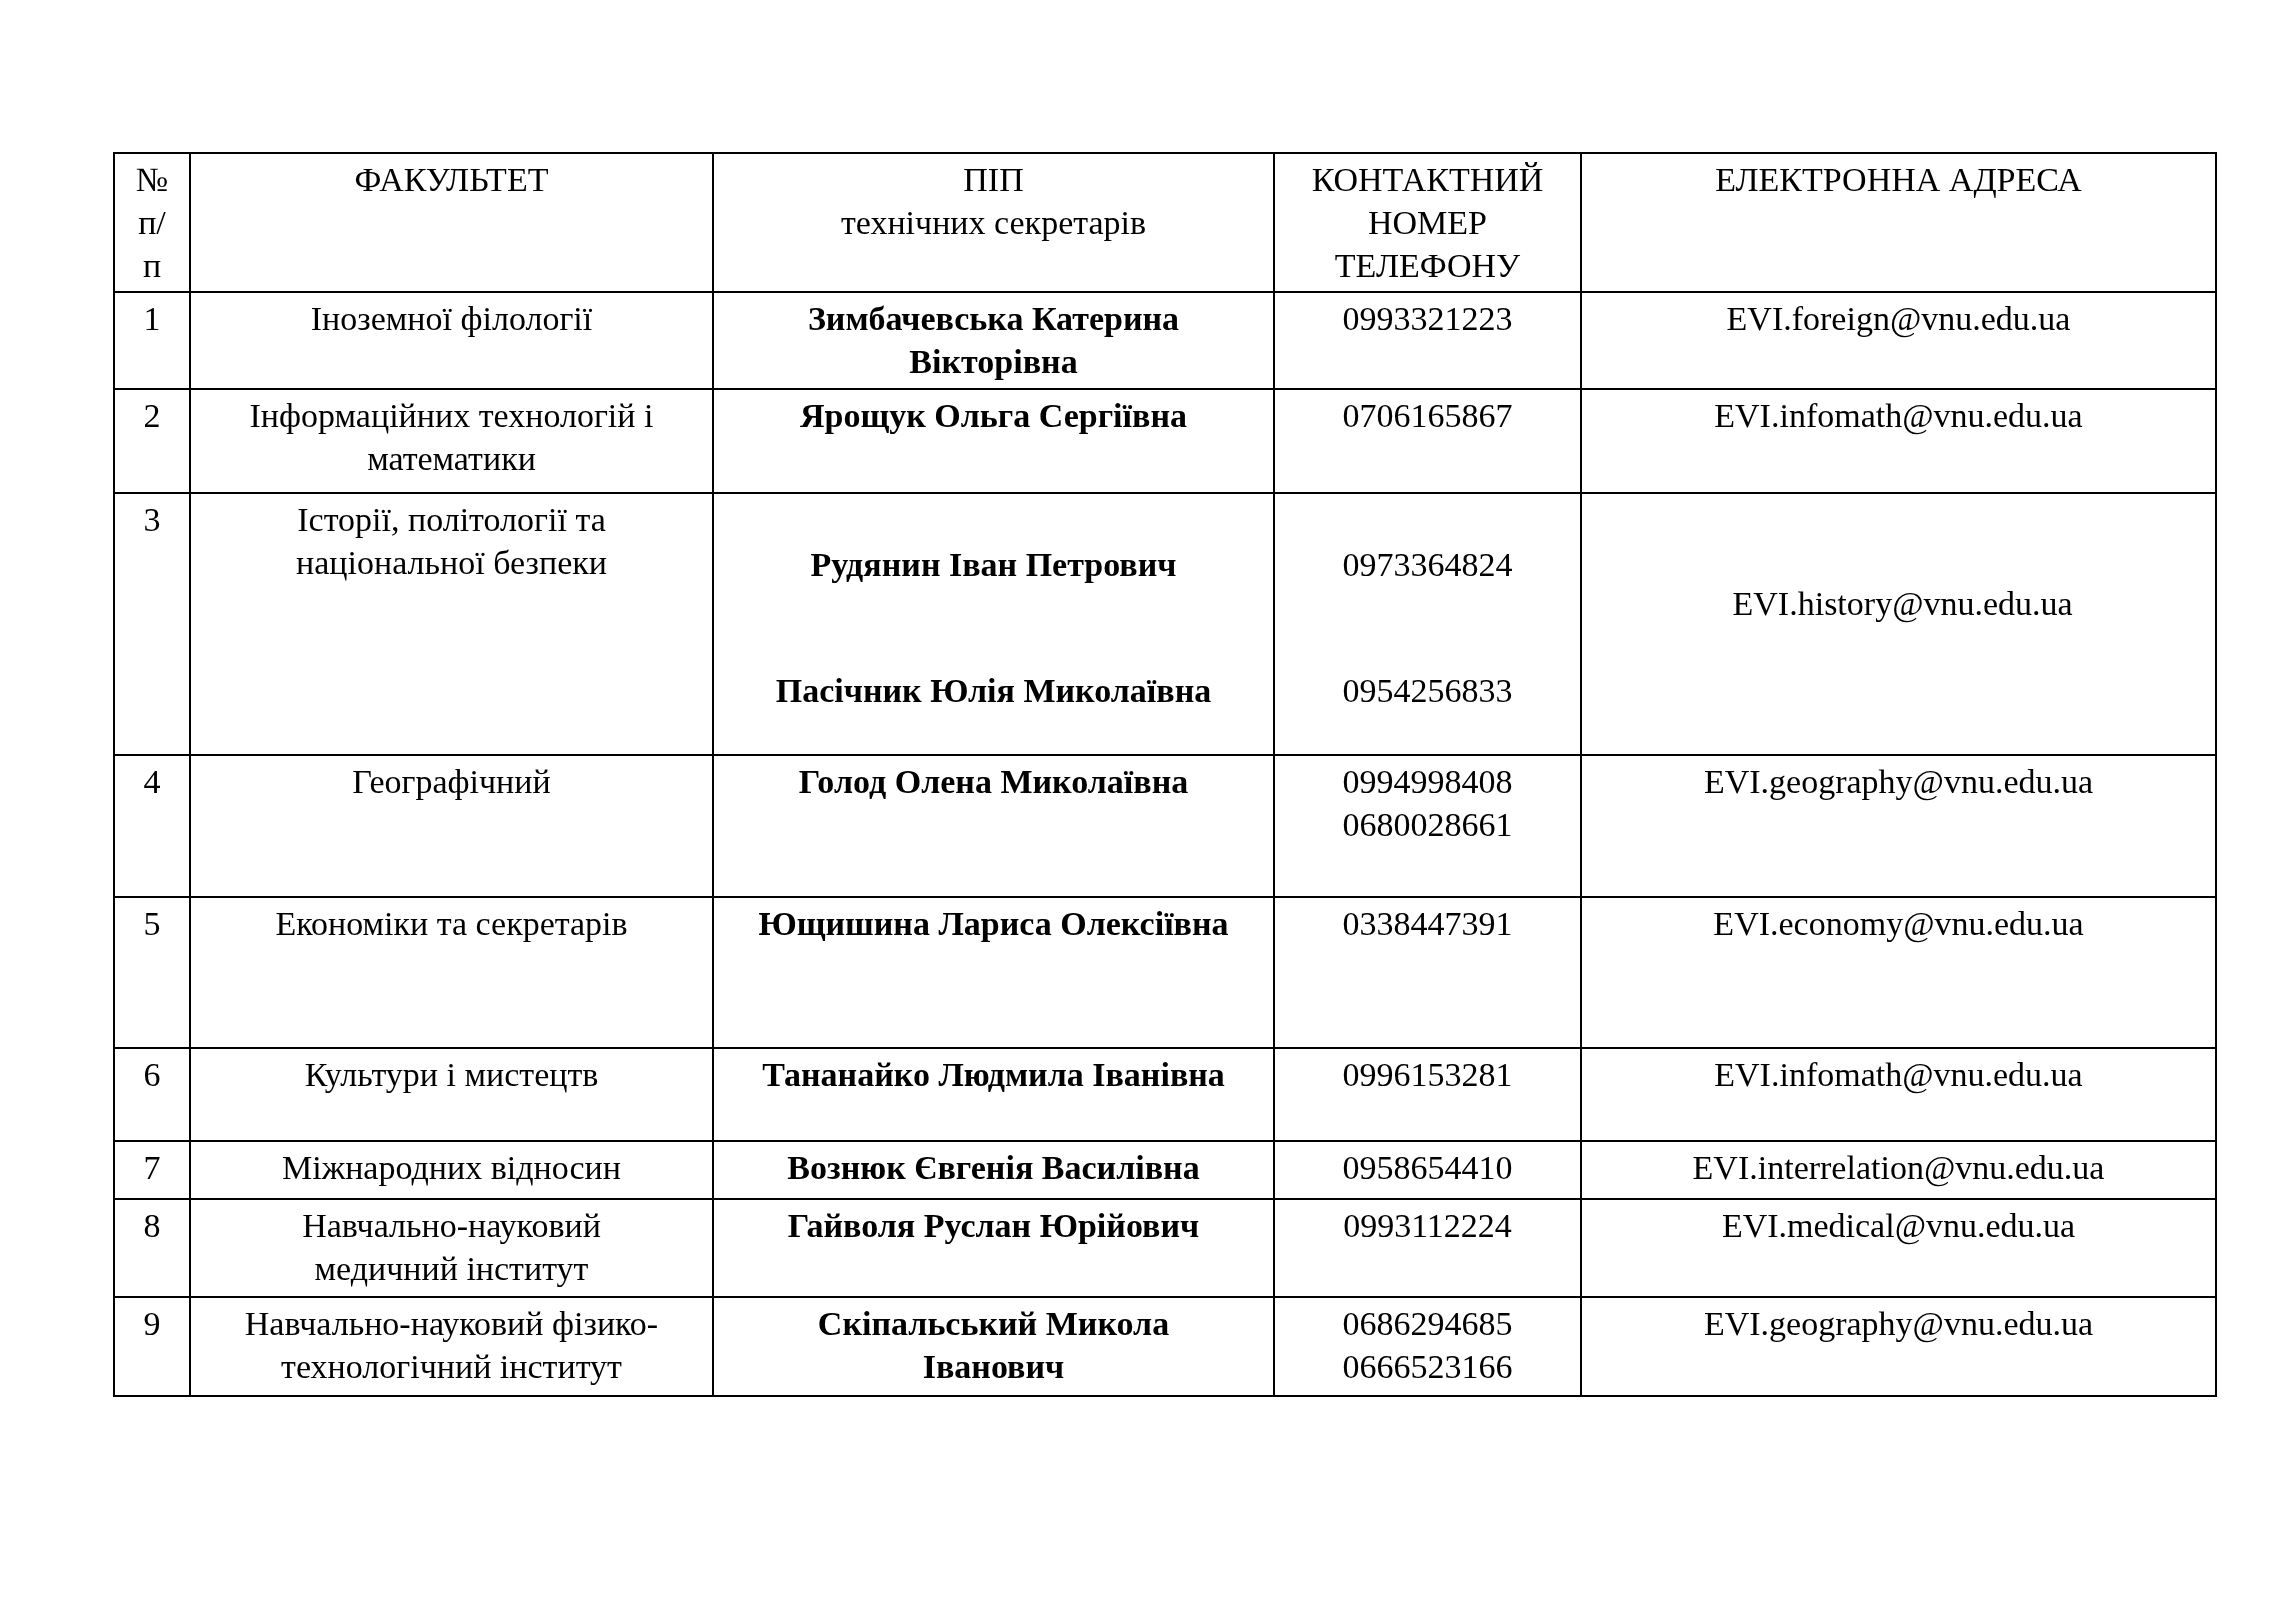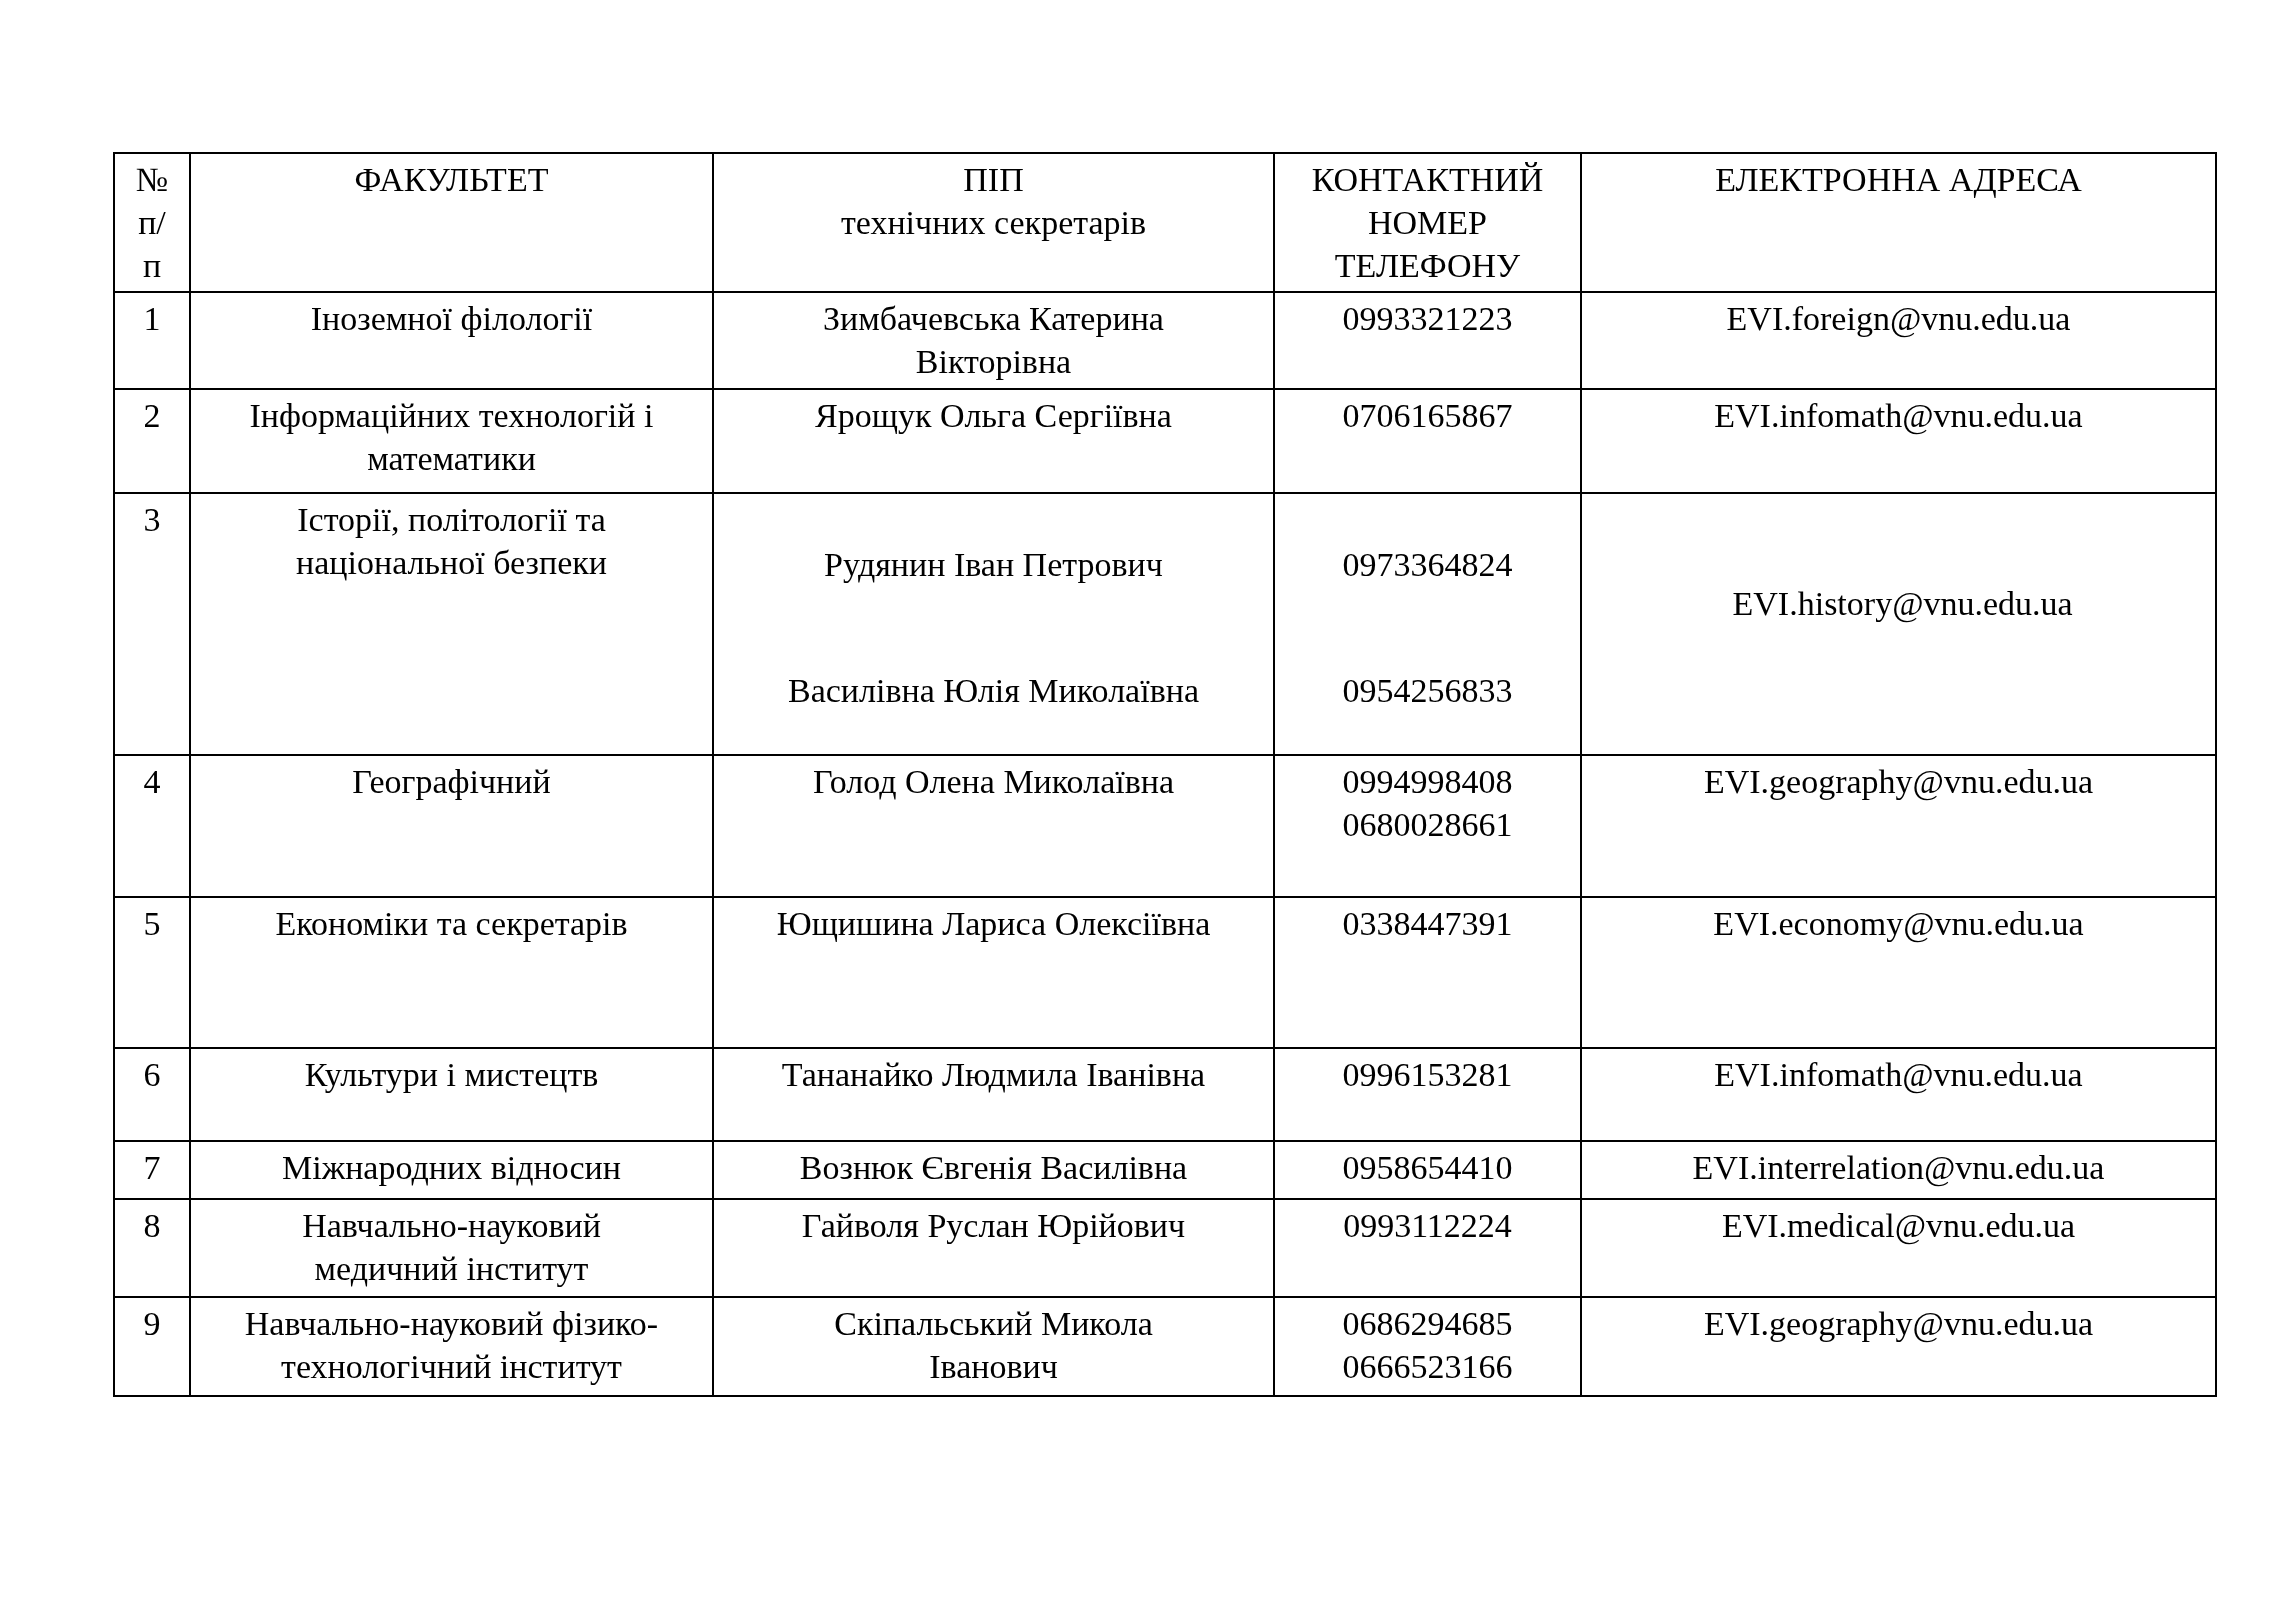--- a/index.html
+++ b/index.html
@@ -23,21 +23,21 @@
     border: 2.9px solid #000000;
     vertical-align: top;
     text-align: center;
     font-size: 34px;
     line-height: 43px;
     font-weight: normal;
     padding: 3.9px 7.8px;
     white-space: pre-line;
     overflow: hidden;
   }
-  .contacts td.cell-pip { font-weight: normal; }
+  .contacts td.cell-pip { font-weight: bold; }
   thead tr { height: 135px; }
   tbody tr:nth-child(1) { height: 97px; }
   tbody tr:nth-child(2) { height: 104px; }
   tbody tr:nth-child(3) { height: 262px; }
   tbody tr:nth-child(4) { height: 142px; }
   tbody tr:nth-child(5) { height: 151px; }
   tbody tr:nth-child(6) { height: 93px; }
   tbody tr:nth-child(7) { height: 58px; }
   tbody tr:nth-child(8) { height: 98px; }
   tbody tr:nth-child(9) { height: 99px; }
@@ -88,21 +88,21 @@
     <td class="cell-faculty">Інформаційних технологій і
 математики</td>
     <td class="cell-pip"><div class="secretary">Ярощук Ольга Сергіївна</div></td>
     <td class="cell-phone"><div class="phone">0706165867</div></td>
     <td class="cell-email">EVI.infomath@vnu.edu.ua</td>
   </tr>
         <tr>
     <td class="cell-num">3</td>
     <td class="cell-faculty">Історії, політології та
 національної безпеки</td>
-    <td class="cell-pip"><div class="secretary">Рудянин Іван Петрович</div><div class="secretary">Василівна Юлія Миколаївна</div></td>
+    <td class="cell-pip"><div class="secretary">Рудянин Іван Петрович</div><div class="secretary">Пасічник Юлія Миколаївна</div></td>
     <td class="cell-phone"><div class="phone">0973364824</div><div class="phone">0954256833</div></td>
     <td class="cell-email">EVI.history@vnu.edu.ua</td>
   </tr>
         <tr>
     <td class="cell-num">4</td>
     <td class="cell-faculty">Географічний</td>
     <td class="cell-pip"><div class="secretary">Голод Олена Миколаївна</div></td>
     <td class="cell-phone"><div class="phone">0994998408</div><div class="phone">0680028661</div></td>
     <td class="cell-email">EVI.geography@vnu.edu.ua</td>
   </tr>

